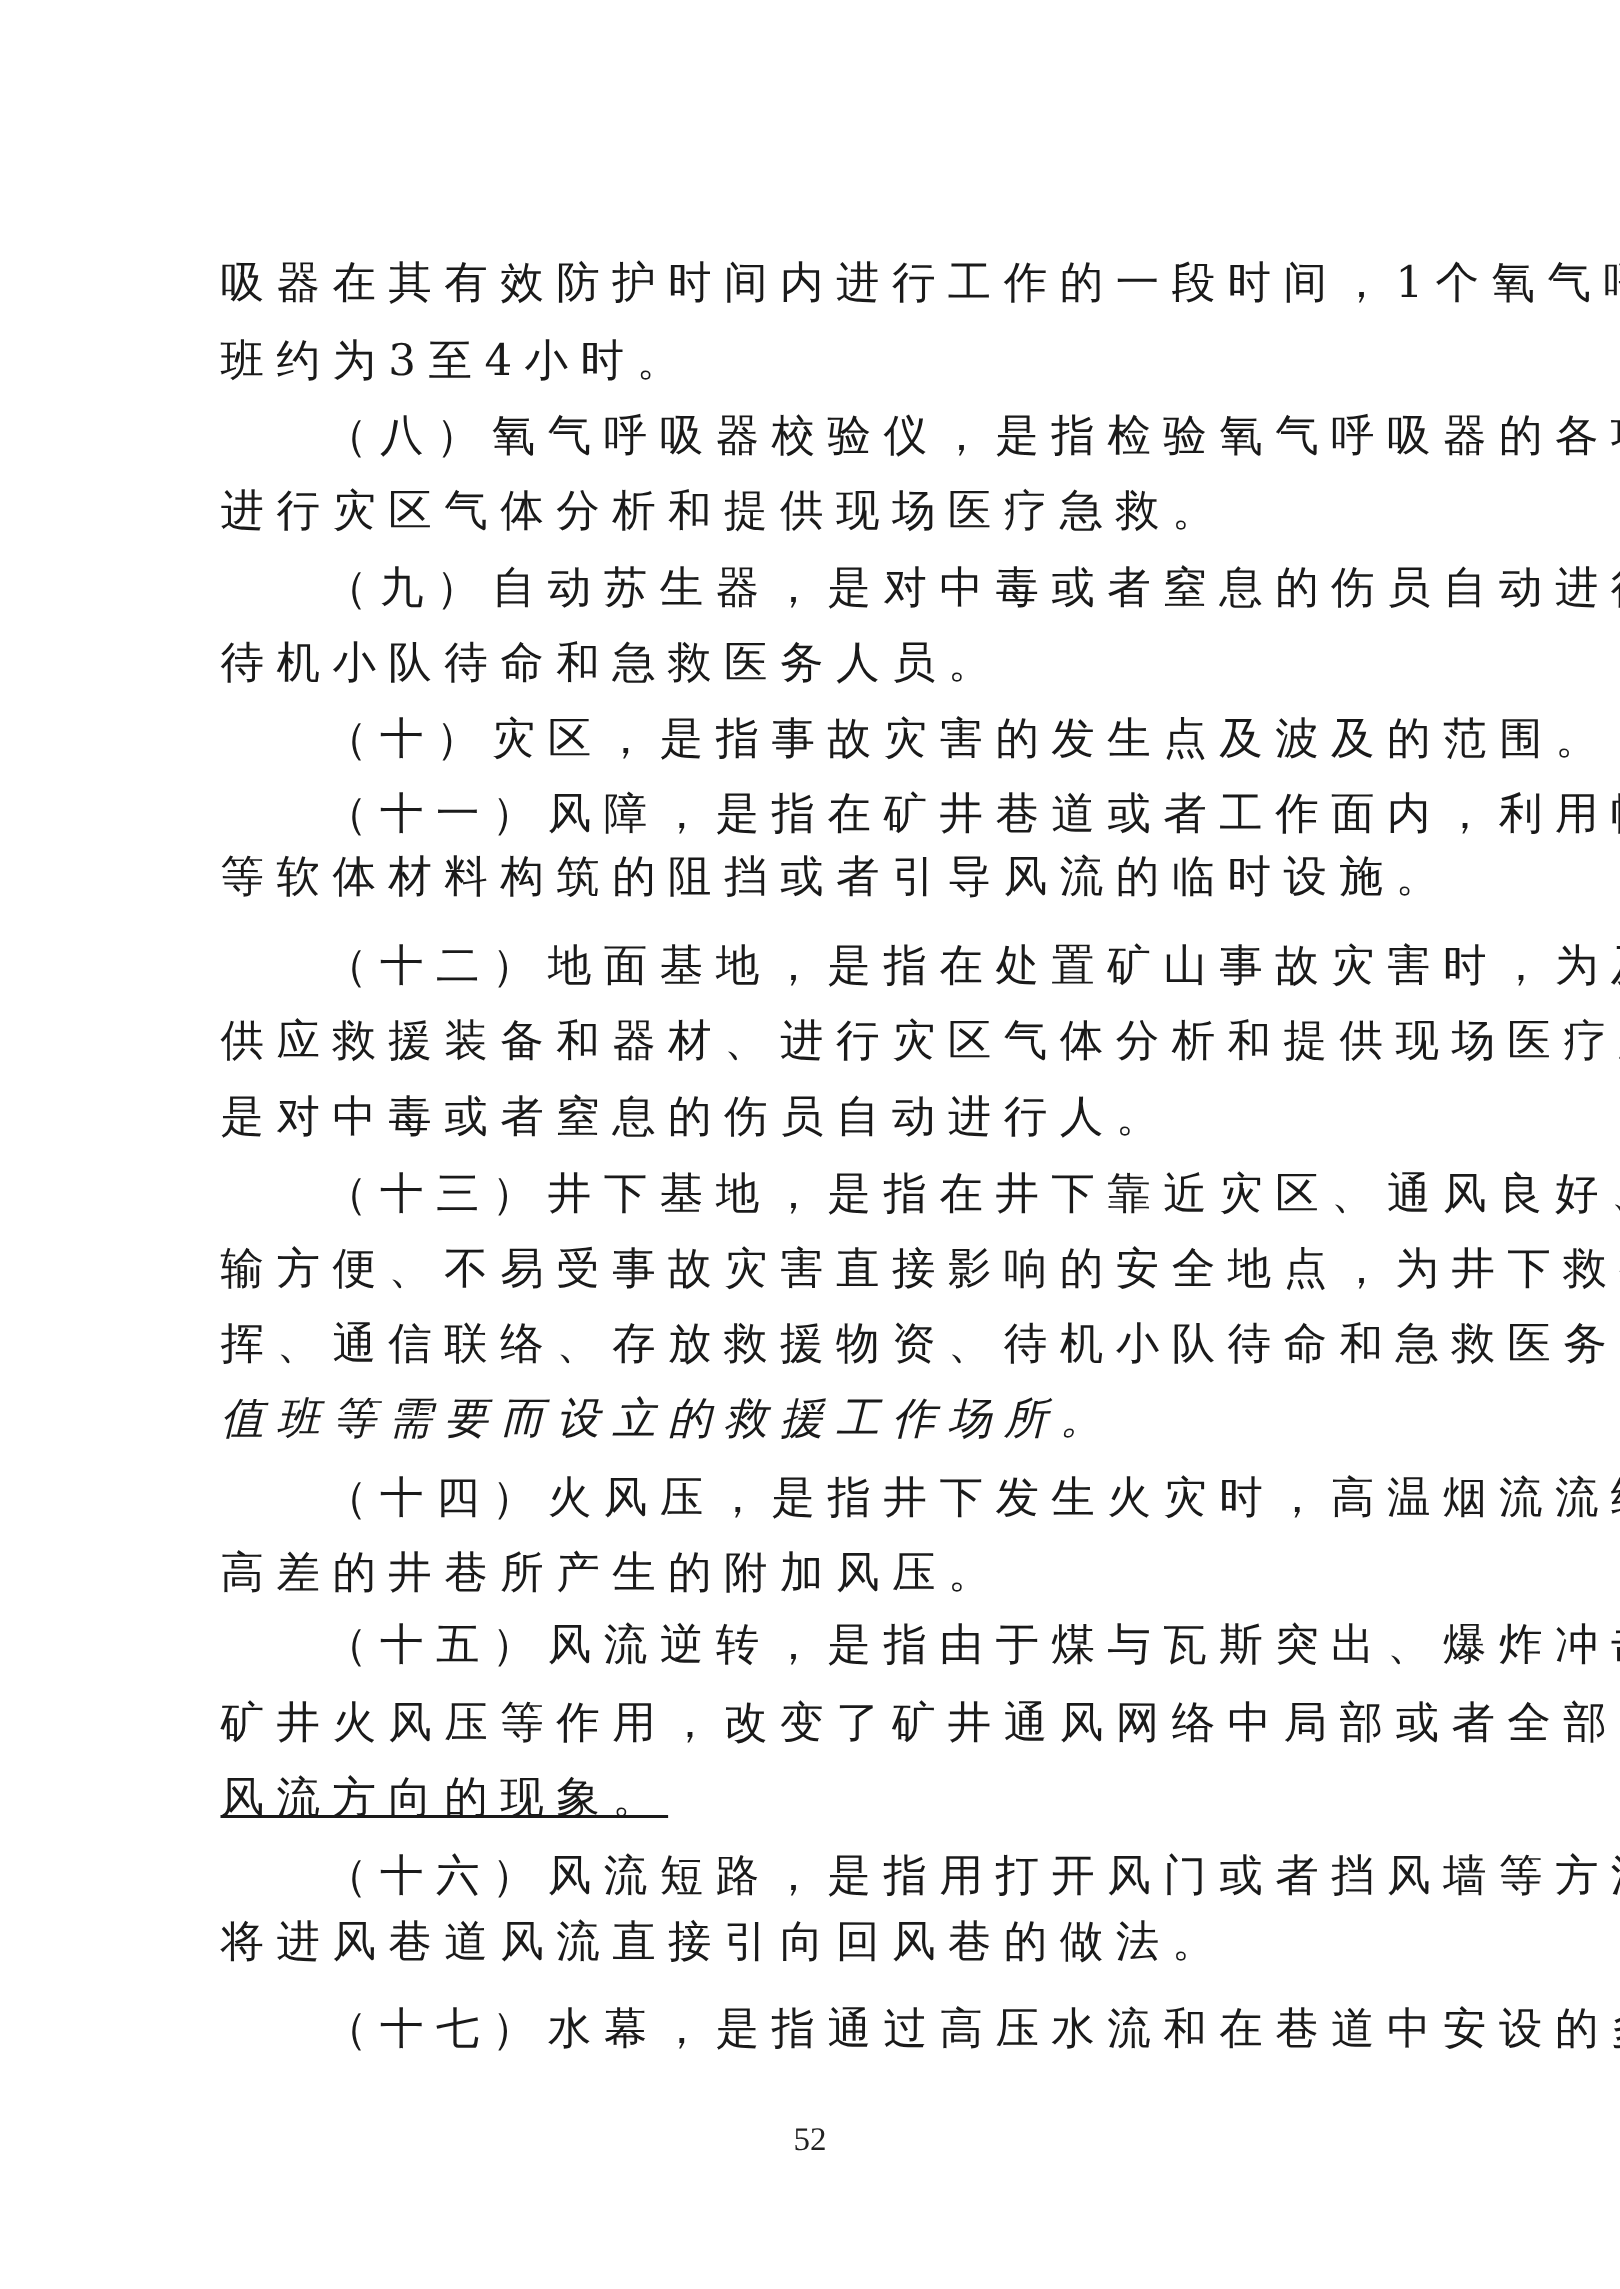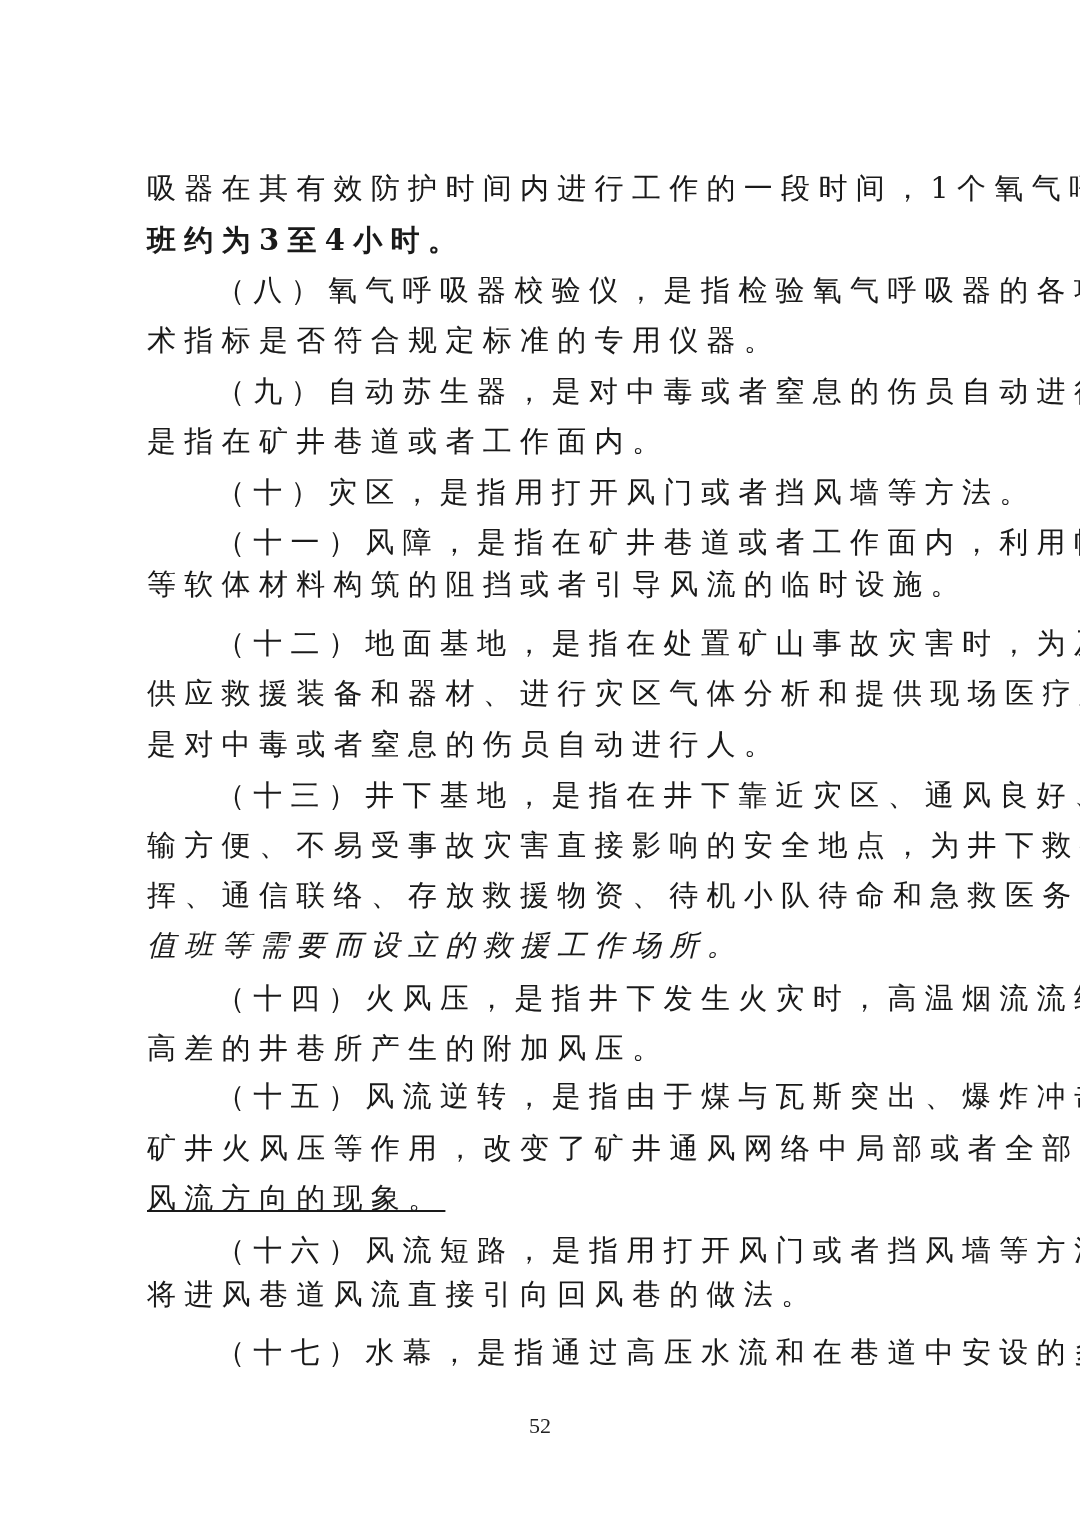--- a/index.html
+++ b/index.html
@@ -20,26 +20,26 @@
     text-align: center; font-family: "Liberation Serif", serif;
     font-size: 22px; color: #222;
   }
 </style>
 </head>
 <body>
 
 <div class="page">
   <div id="body-text">
       <div class="line" style="top: 170px;">吸器在其有效防护时间内进行工作的一段时间，1个氧气呼吸器</div>
-      <div class="line" style="top: 222px; font-weight: bold;">班约为3至4小时。</div>
+      <div class="line" style="top: 222px;">班约为3至4小时。</div>
       <div class="line indent" style="top: 272px;">（八）氧气呼吸器校验仪，是指检验氧气呼吸器的各项技</div>
-      <div class="line" style="top: 322px;">术指标是否符合规定标准的专用仪器。</div>
+      <div class="line" style="top: 322px;">进行灾区气体分析和提供现场医疗急救。</div>
       <div class="line indent" style="top: 373px;">（九）自动苏生器，是对中毒或者窒息的伤员自动进行人</div>
-      <div class="line" style="top: 423px;">是指在矿井巷道或者工作面内。</div>
-      <div class="line indent" style="top: 474px;">（十）灾区，是指用打开风门或者挡风墙等方法。</div>
+      <div class="line" style="top: 423px;">待机小队待命和急救医务人员。</div>
+      <div class="line indent" style="top: 474px;">（十）灾区，是指事故灾害的发生点及波及的范围。</div>
       <div class="line indent" style="top: 524px;">（十一）风障，是指在矿井巷道或者工作面内，利用帆布</div>
       <div class="line" style="top: 546px; margin-top: 20px;">等软体材料构筑的阻挡或者引导风流的临时设施。</div>
       <div class="line indent" style="top: 625px;">（十二）地面基地，是指在处置矿山事故灾害时，为及时</div>
       <div class="line" style="top: 675px;">供应救援装备和器材、进行灾区气体分析和提供现场医疗急救</div>
       <div class="line" style="top: 726px;">是对中毒或者窒息的伤员自动进行人。</div>
       <div class="line indent" style="top: 777px;">（十三）井下基地，是指在井下靠近灾区、通风良好、运</div>
       <div class="line" style="top: 827px;">输方便、不易受事故灾害直接影响的安全地点，为井下救援指</div>
       <div class="line" style="top: 877px;">挥、通信联络、存放救援物资、待机小队待命和急救医务人员</div>
       <div class="line" style="top: 927px; font-style: italic;">值班等需要而设立的救援工作场所。</div>
       <div class="line indent" style="top: 980px;">（十四）火风压，是指井下发生火灾时，高温烟流流经有</div>

